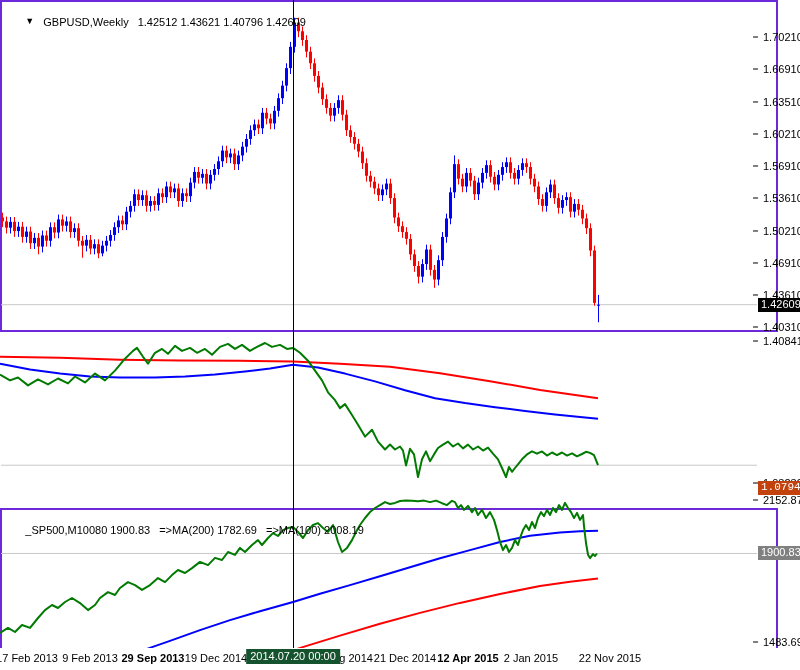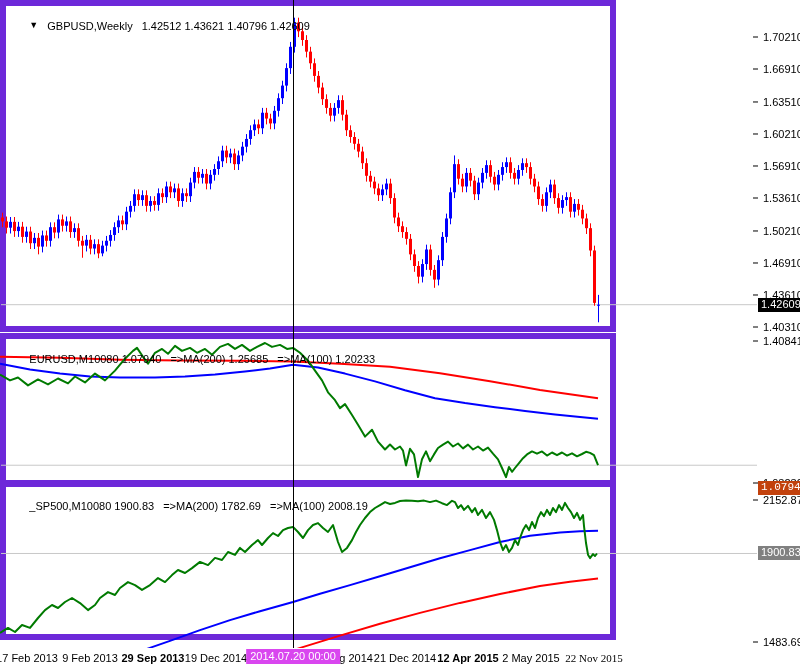--- a/index.html
+++ b/index.html
@@ -1,32 +1,32 @@
 <!DOCTYPE html>
 <html><head>
 <meta charset="utf-8">
 <style>
   html,body{margin:0;padding:0;background:#fff;}
   #chart-root{position:relative;width:800px;height:670px;background:#fff;
     font-family:"Liberation Sans",sans-serif;font-size:11px;color:#000;overflow:hidden;}
-  .panel{position:absolute;left:0;width:616px;border:6px solid #6d28d9;box-sizing:border-box;background:transparent;}
+  .panel{position:absolute;left:0;width:778px;border:2px solid #6d28d9;box-sizing:border-box;background:transparent;}
   #panel1{top:0;height:332px;}
   #panel2{top:333px;height:154px;}
-  #panel3{top:480px;height:160px;padding-left:29px;}
+  #panel3{top:508px;height:160px;padding-left:29px;}
   .panel-header{position:absolute;top:2px;left:5px;z-index:5;white-space:pre;font-size:11px;color:#000;}
   .panel-header span{margin-right:9px;}
   .dd-icon{display:inline-block;margin-right:6px;font-size:9px;line-height:11px;vertical-align:top;}
   #plot{position:absolute;left:0;top:0;z-index:2;}
   #axis-col{position:absolute;left:758px;top:0;width:42px;height:648px;z-index:4;}
   .axis-label{position:absolute;left:5px;height:12px;line-height:12px;font-size:11px;color:#000;white-space:nowrap;}
   .price-box{position:absolute;left:0;height:13px;line-height:13px;color:#fff;padding:0 3px 1px 3px;
     font-size:11px;white-space:nowrap;min-width:36px;z-index:6;}
   #time-axis{position:absolute;left:0;top:648px;width:800px;height:22px;background:#fff;z-index:4;}
   .time-label{position:absolute;top:4px;transform:translateX(-50%);white-space:nowrap;font-size:11px;color:#000;}
-  #date-box{position:absolute;top:1px;left:293px;transform:translateX(-50%);background:#d946ef;color:#fff;
+  #date-box{position:absolute;top:1px;left:293px;transform:translateX(-50%);background:#14532d;color:#fff;
     padding:1px 4px 2px 4px;font-size:11px;white-space:nowrap;z-index:7;}
 </style>
 </head>
 <body>
 
 <div id="chart-root">
 
   <svg id="plot" width="800" height="670">
       <line x1="1" x2="757" y1="304.70200668896314" y2="304.70200668896314" stroke="#C8C8C8" stroke-width="1"></line>
       <line x1="1" x2="757" y1="465.2240421175783" y2="465.2240421175783" stroke="#C8C8C8" stroke-width="1"></line>
@@ -411,25 +411,20 @@
       <line x1="751.5" x2="751.5" y1="648" y2="650" stroke="#000" stroke-width="1"></line>
       <line x1="293.5" x2="293.5" y1="0" y2="648" stroke="#000000" stroke-width="1"></line>
     </svg>
 
   <div class="panel" id="panel1">
     <div class="panel-header">
       <span class="dd-icon">▼</span><span>GBPUSD,Weekly</span><span>1.42512 1.43621 1.40796 1.42609</span>
     </div>
   </div>
 
-  <div class="panel" id="panel2">
-    <div class="panel-header">
-      <span>EURUSD,M10080 1.07940</span><span>=&gt;MA(200) 1.25685</span><span>=&gt;MA(100) 1.20233</span>
-    </div>
-  </div>
 
   <div class="panel" id="panel3">
     <div class="panel-header">
       <span>_SP500,M10080 1900.83</span><span>=&gt;MA(200) 1782.69</span><span>=&gt;MA(100) 2008.19</span>
     </div>
   </div>
 
   <div id="axis-col">
     <div class="price-box" id="pricebox1" style="background: rgb(0, 0, 0); top: 297.702px;">1.42609</div>
     <div class="price-box" id="pricebox2" style="background: #c2410c; top: 481px; font-family: Liberation Mono, monospace;">1.0794</div>
@@ -453,18 +448,18 @@
   <div id="time-axis">
 
   <div class="time-label" style="left: 27px;">17 Feb 2013</div>
       <div class="time-label" style="left: 90px;">9 Feb 2013</div>
       <div class="time-label" style="left: 153px; font-weight: bold;">29 Sep 2013</div>
       <div class="time-label" style="left: 216px;">19 Dec 2014</div>
       <div class="time-label" style="left: 279px;">11 May 2014</div>
       <div class="time-label" style="left: 342px;">31 Aug 2014</div>
       <div class="time-label" style="left: 405px;">21 Dec 2014</div>
       <div class="time-label" style="left: 468px; font-weight: bold;">12 Apr 2015</div>
-      <div class="time-label" style="left: 531px;">2 May 2015</div>
-      <div class="time-label" style="left: 594px; font-family: Liberation Serif, serif;">22 Nov 2015</div>
+      <div class="time-label" style="left: 531px;">2 Jan 2015</div>
+      <div class="time-label" style="left: 610px;">22 Nov 2015</div>
       <div id="date-box">2014.07.20 00:00</div>
     </div>
 
 </div>
 
 </body></html>

